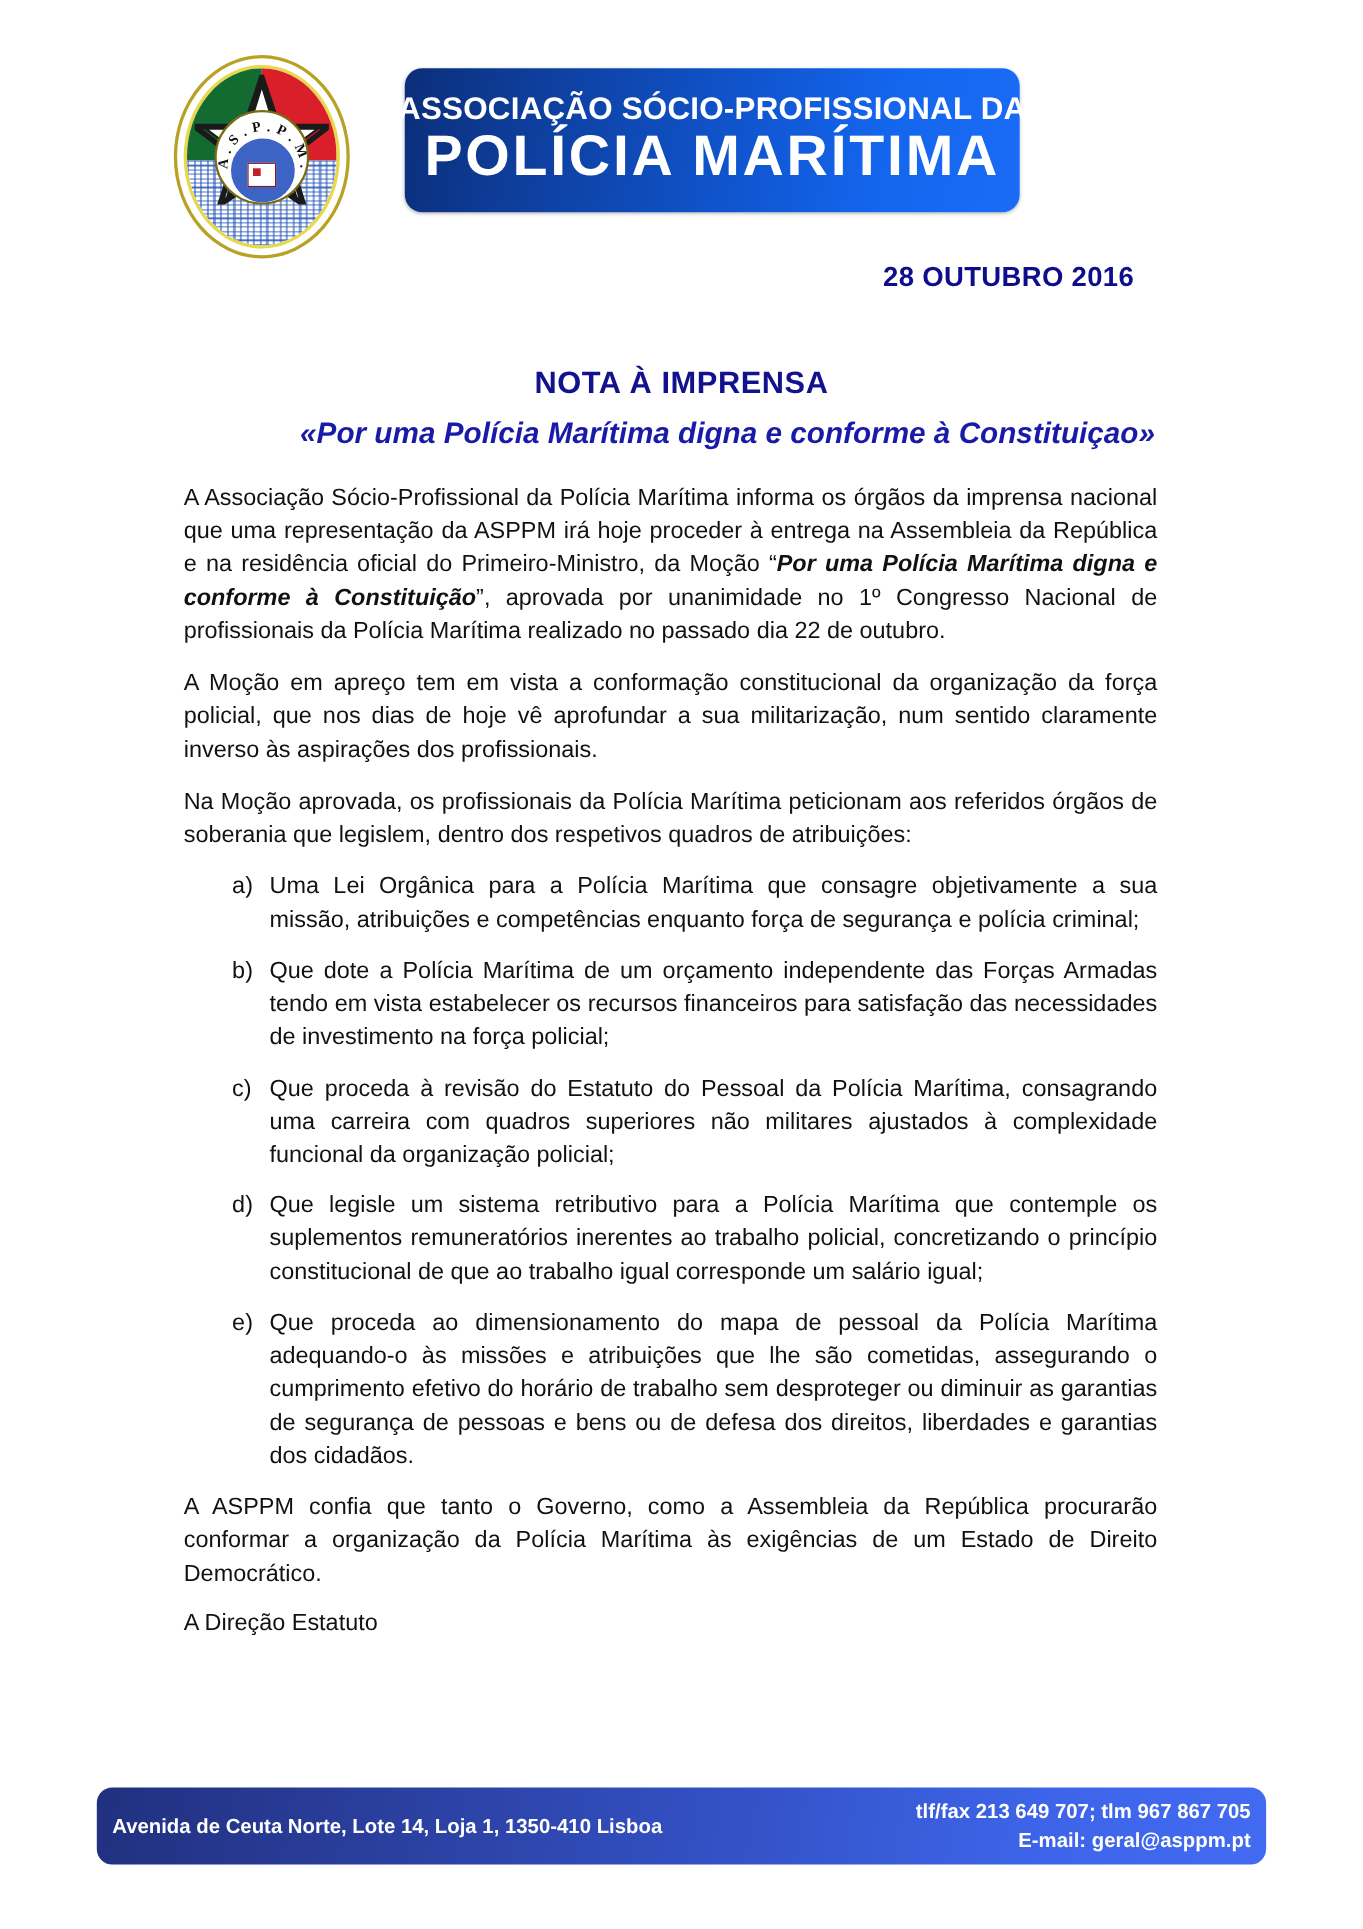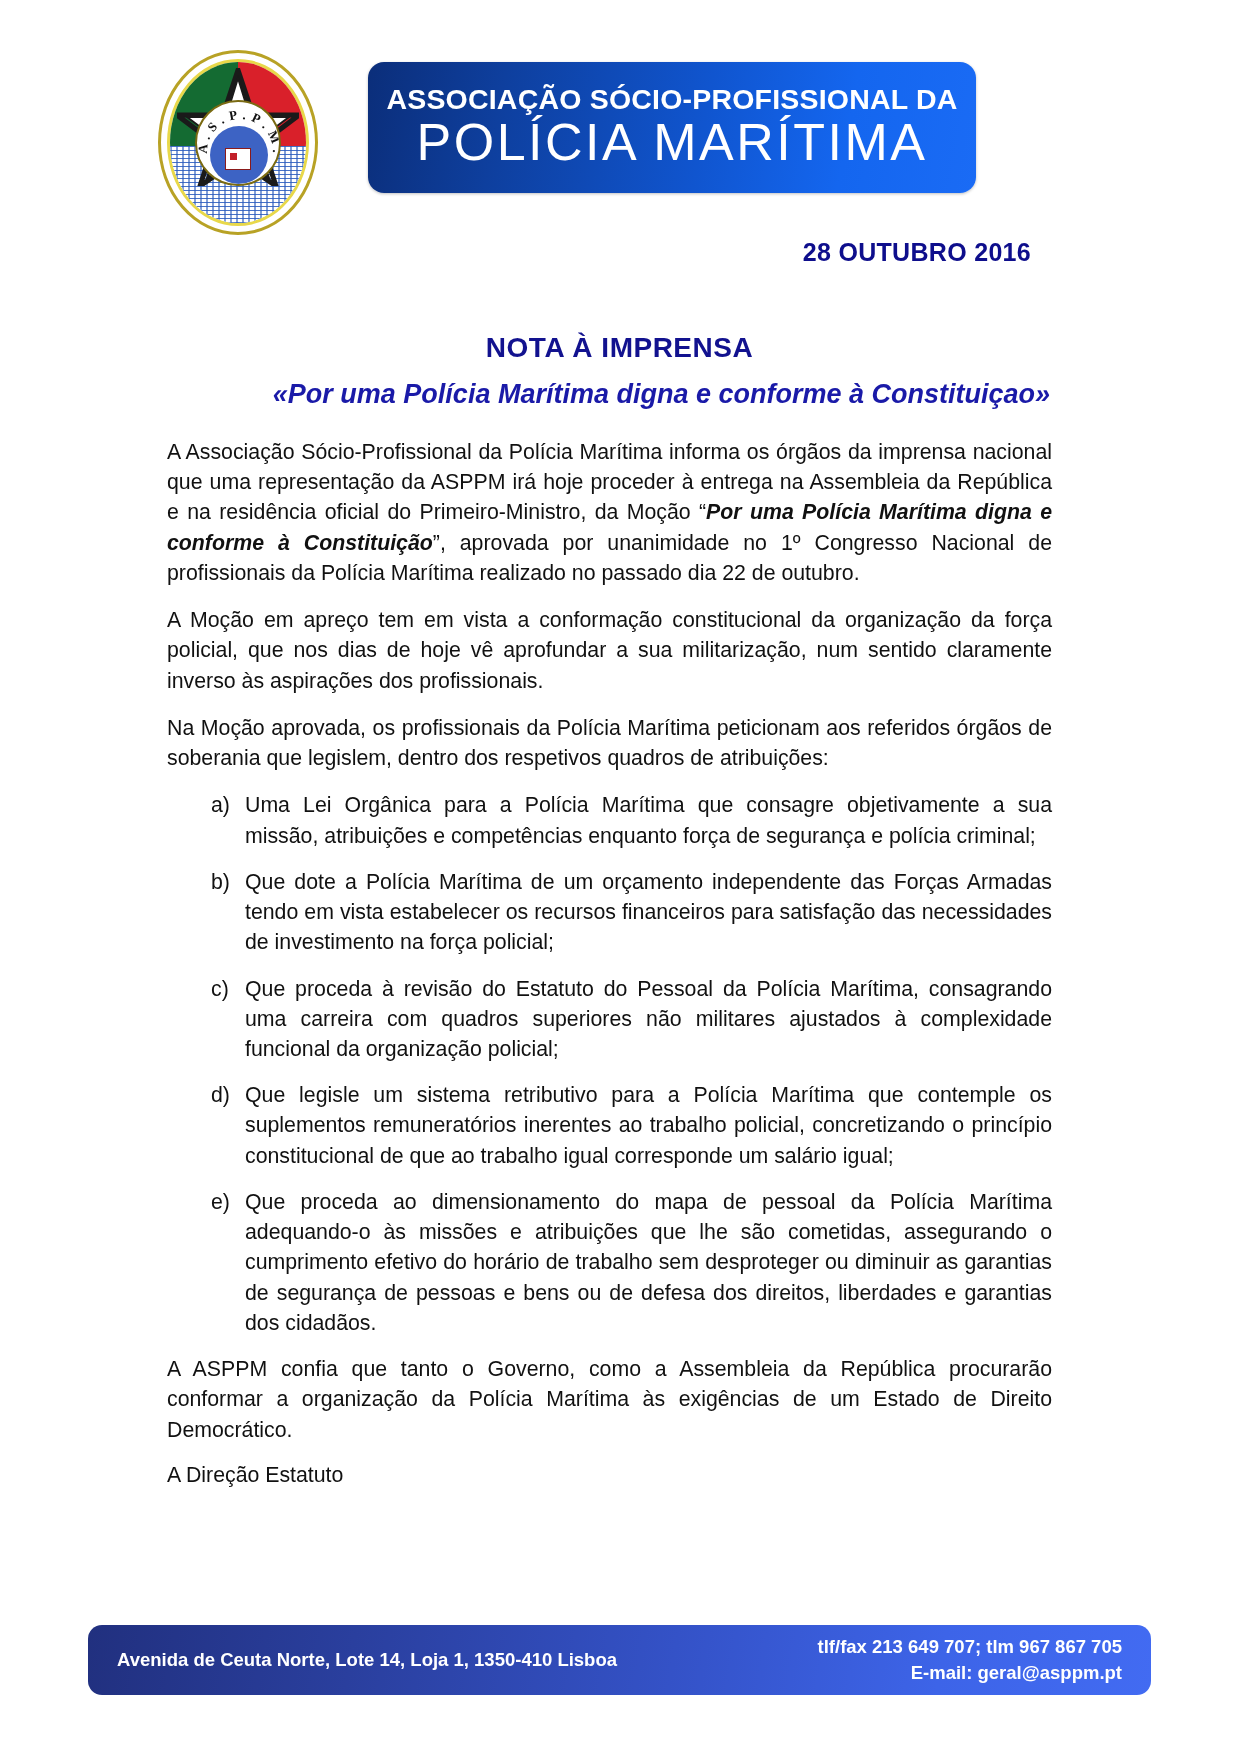--- a/index.html
+++ b/index.html
@@ -128,21 +128,21 @@
     font-size: 13px;
     font-weight: bold;
     fill: #111111;
     letter-spacing: 1px;
   }
 
   .banner {
     position: absolute;
     left: 368px;
     top: 20px;
-    width: 608px;
+    width: 559px;
     height: 131px;
     border-radius: 16px;
     background: linear-gradient(100deg, #0b2e7a 0%, #0e3f9e 22%, #1055cf 55%, #1466ef 78%, #1a6bf5 100%);
     box-shadow: 0 1px 3px rgba(0,0,0,0.25);
     display: flex;
     flex-direction: column;
     align-items: center;
     justify-content: center;
   }
   .banner-line1 {
@@ -150,21 +150,21 @@
     font-size: 28.5px;
     font-weight: bold;
     letter-spacing: 0.2px;
     line-height: 1;
     margin-bottom: 2px;
     white-space: nowrap;
   }
   .banner-line2 {
     color: #ffffff;
     font-size: 52px;
-    font-weight: normal;
+    font-weight: bold;
     letter-spacing: 2.5px;
     line-height: 1.05;
     white-space: nowrap;
   }
 
   .date-line {
     position: absolute;
     top: 238px;
     right: 208px;
     font-size: 25px;
@@ -247,21 +247,21 @@
     position: absolute;
     left: 88px;
     top: 1625px;
     width: 1063px;
     height: 70px;
     border-radius: 14px;
     background: linear-gradient(100deg, #21307f 0%, #2a3f9e 25%, #3452c7 55%, #3d64e8 80%, #426bf2 100%);
     color: #ffffff;
     display: flex;
     align-items: center;
-    padding: 0 29px;
+    padding: 0 14px;
     box-sizing: border-box;
   }
   .footer-col {
     font-size: 18.5px;
     font-weight: bold;
     line-height: 1.42;
     white-space: nowrap;
   }
   .footer-left { flex: 0 0 auto; text-align: left; }
   .footer-right { flex: 1 1 auto; text-align: right; }

